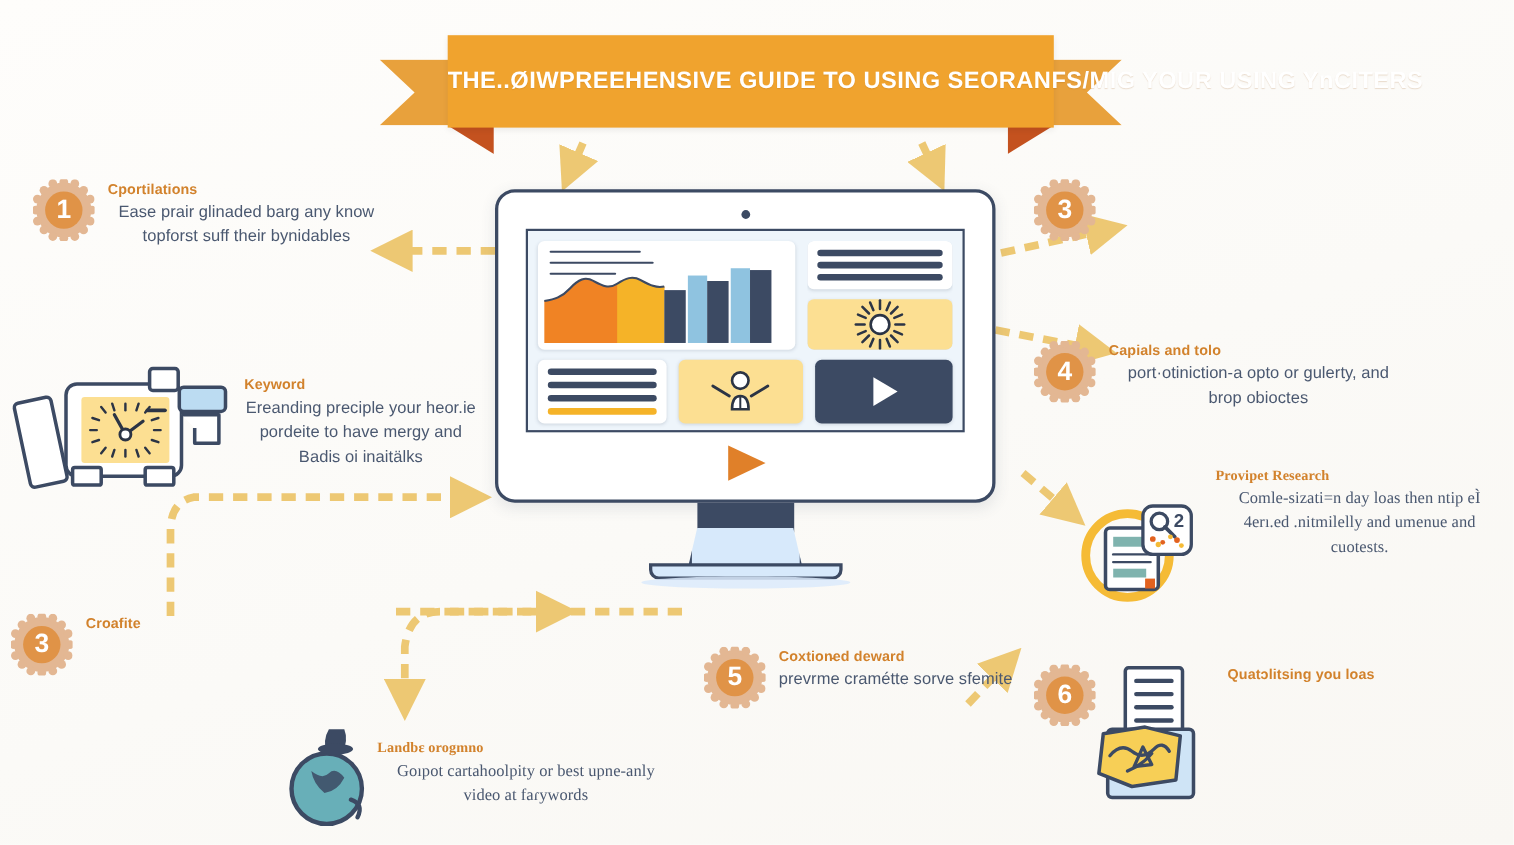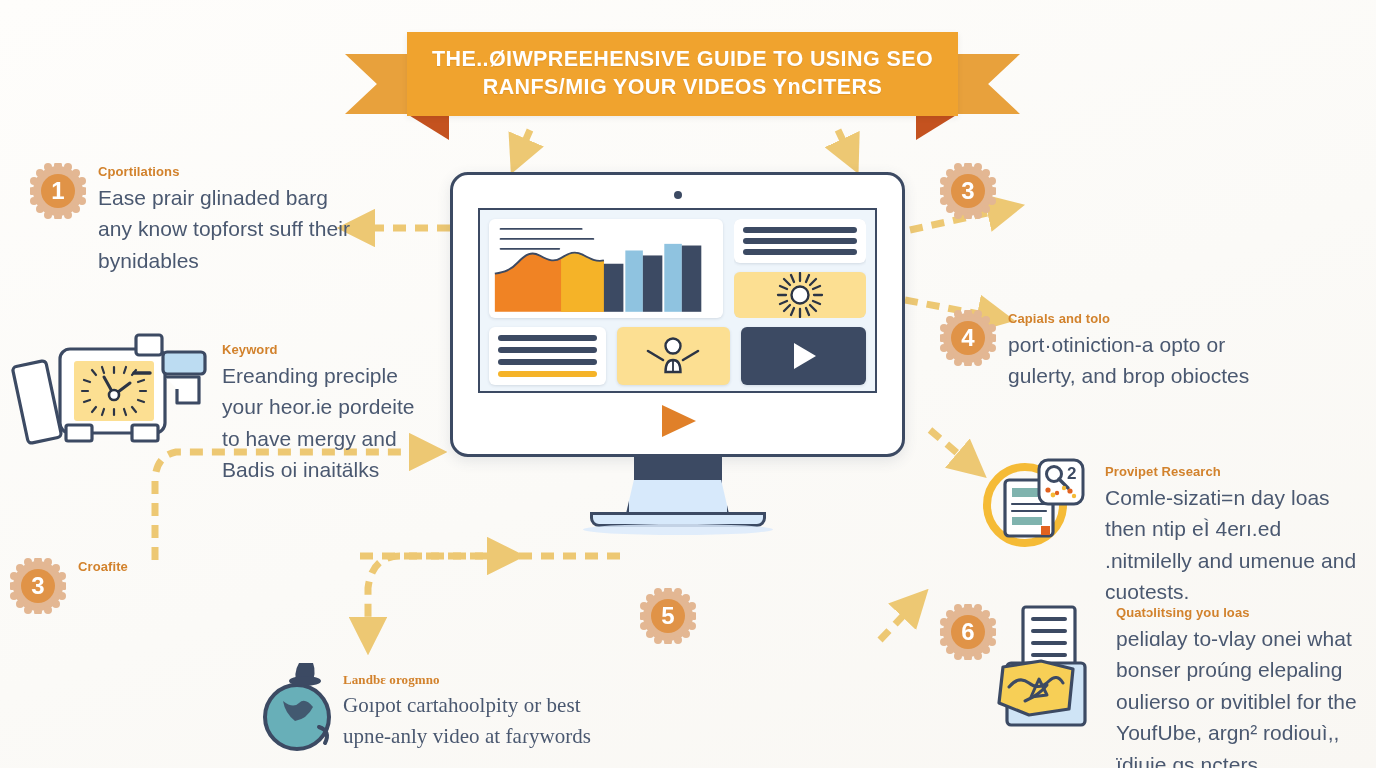--- a/index.html
+++ b/index.html
@@ -23,21 +23,21 @@
   .ribbon-tail.left  { left: 0;  clip-path: polygon(0 0, 100% 0, 100% 100%, 0 100%, 38% 50%); }
   .ribbon-tail.right { right: 0; clip-path: polygon(0 0, 100% 0, 62% 50%, 100% 100%, 0 100%); }
   .ribbon-fold {
     position: absolute; top: 82px; width: 42px; height: 26px; background: #c4521f;
   }
   .ribbon-fold.left  { left: 62px;  clip-path: polygon(0 0, 100% 0, 100% 100%); }
   .ribbon-fold.right { right: 62px; clip-path: polygon(0 0, 100% 0, 0 100%); }
   .ribbon-main {
     position: absolute; left: 62px; top: 0; width: 551px; height: 84px;
     background: #f0a32e;
-    display: flex; align-items: center; justify-content: center; flex-direction: column;
+    display: flex; align-items: center; justify-content: flex-start; flex-direction: row;
     box-shadow: 0 2px 6px rgba(0,0,0,0.07);
   }
   .ribbon-line {
     color: #ffffff; font-weight: bold; font-size: 21.5px;
     letter-spacing: 0.4px; line-height: 1.30; text-align: center;
     text-shadow: 0 1px 1px rgba(150,80,0,0.18);
     white-space: nowrap;
   }
 
   
@@ -98,21 +98,21 @@
   .badge .num {
     position: absolute; inset: 0; display: flex; align-items: center; justify-content: center;
     color: #ffffff; font-weight: bold; font-size: 24px; line-height: 1;
   }
   .txt { padding-top: 1px; }
   .txt h3 {
     color: #d2822c; font-size: 13px; font-weight: bold;
     line-height: 1.22; margin-bottom: 2px; letter-spacing: .1px;
   }
   .txt p {
-    color: #4a5870; font-size: 21px; line-height: 1.50; letter-spacing: .05px;
+    color: #4a5870; font-size: 15px; line-height: 1.50; letter-spacing: .05px; text-align: center;
   }
   .step.noBadge .txt { padding-top: 0; }
 
   
   .decor { position: absolute; }
 
   
   #arrows { position: absolute; inset: 0; width: 1376px; height: 768px; pointer-events: none; }
 </style>
 </head>
@@ -150,21 +150,21 @@
     </g>
   </svg>
 
   <div class="ribbon-wrap">
     <div class="ribbon-tail left"></div>
     <div class="ribbon-tail right"></div>
     <div class="ribbon-fold left"></div>
     <div class="ribbon-fold right"></div>
     <div class="ribbon-main">
       <div class="ribbon-line">THE..ØIWPREEHENSIVE GUIDE TO USING SEO</div>
-      <div class="ribbon-line">RANFS/MIG YOUR VIDEOS YnCITERS</div>
+      <div class="ribbon-line">RANFS/MIG YOUR USING YnCITERS</div>
     </div>
   </div>
 
   <div class="monitor">
     <div class="monitor-frame">
       <div class="cam-dot"></div>
       <div class="screen">
         <div class="screen-inner">
           <div class="row-top">
             <div class="card chart">
@@ -444,20 +444,24 @@
             <circle cx="4" cy="38" r="4"></circle>
           <circle cx="52" cy="18" r="4"></circle>
             <circle cx="52" cy="38" r="4"></circle>
           <circle cx="18" cy="52" r="4"></circle>
             <circle cx="38" cy="52" r="4"></circle>
         </g>
         <circle cx="28" cy="28" r="17" fill="#e09347"></circle>
       </svg>
       <div class="num">5</div>
     </div>
+    <div class="txt">
+      <h3>Coxtion̵ed deward</h3>
+      <p>prevrme cramétte sorve sfemite</p>
+    </div>
   </div>
 
   <div class="step" style="left:940px; top:163px; width:340px;">
     <div class="badge">
       <svg viewBox="0 0 56 56">
         <circle cx="28" cy="28" r="25" fill="#e3b793"></circle>
         <g fill="#e3b793">
           <circle cx="28" cy="2.5" r="4"></circle>
             <circle cx="28" cy="53.5" r="4"></circle>
           <circle cx="2.5" cy="28" r="4"></circle>
@@ -506,21 +510,21 @@
         <circle cx="28" cy="28" r="17" fill="#e09347"></circle>
       </svg>
       <div class="num">4</div>
     </div>
     <div class="txt">
       <h3>Capials and tolo</h3>
       <p>port·otiniction-a opto or gulerty,  and brop obioctes</p>
     </div>
   </div>
 
-  <div class="step noBadge" style="left:1105px; top:464px; width:262px;">
+  <div class="step noBadge" style="left:1105px; top:424px; width:262px;font-family:Liberation Serif, serif;">
     <div class="txt">
       <h3 style="max-width:118px;">Provipet Research</h3>
       <p>Comle-sizati=n day loas then ntip eÌ 4erı.ed .nitmilelly and umenue and cuotests.</p>
     </div>
   </div>
 
   <div class="step" style="left:940px; top:604px; width:430px;">
     <div class="badge">
       <svg viewBox="0 0 56 56">
         <circle cx="28" cy="28" r="25" fill="#e3b793"></circle>
@@ -541,17 +545,16 @@
             <circle cx="52" cy="38" r="4"></circle>
           <circle cx="18" cy="52" r="4"></circle>
             <circle cx="38" cy="52" r="4"></circle>
         </g>
         <circle cx="28" cy="28" r="17" fill="#e09347"></circle>
       </svg>
       <div class="num">6</div>
     </div>
     <div class="txt" style="margin-left:108px; width:300px;">
       <h3>Quatɔlitsing you loas</h3>
-      <p>peliɑlay to-vlay onei what bonser proúng elepaling oulierso or ɒvitiblel for the YoufUbe, argn² rodiouì,, ïdiuie ɑs.ncters</p>
     </div>
   </div>
 
 </div>
 
 </body></html>

